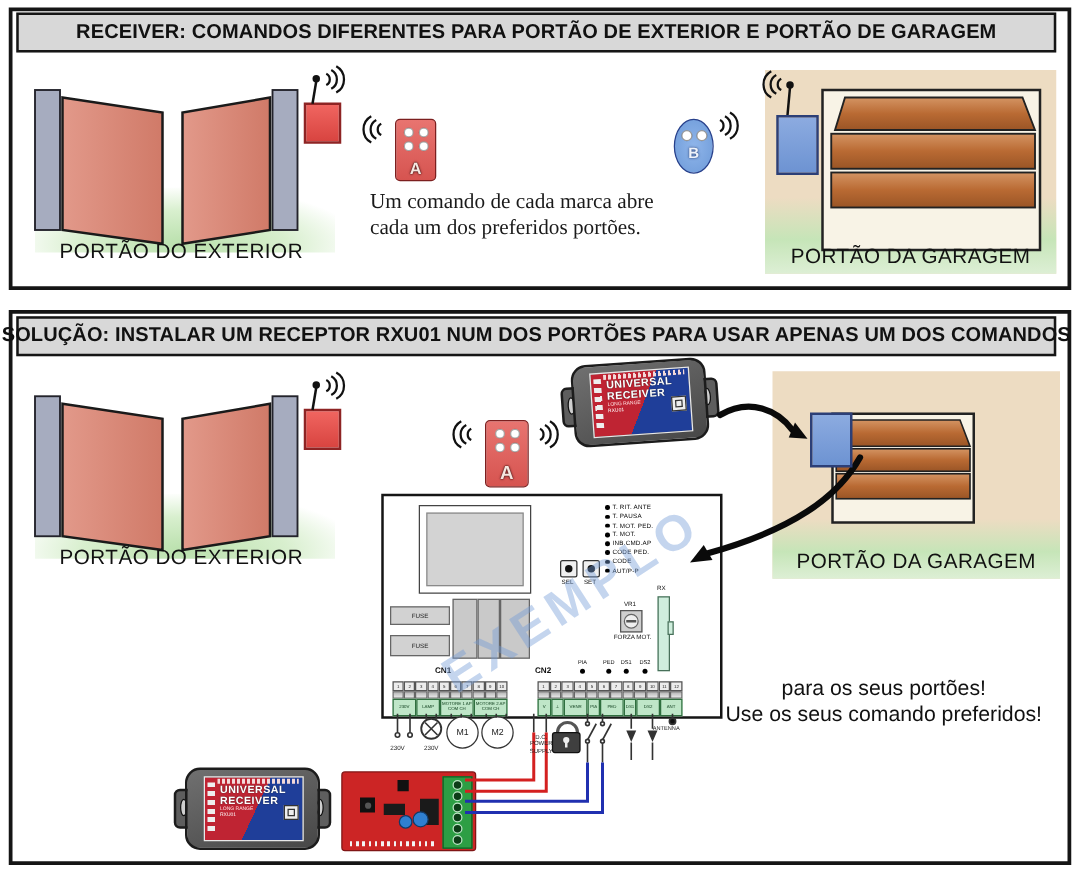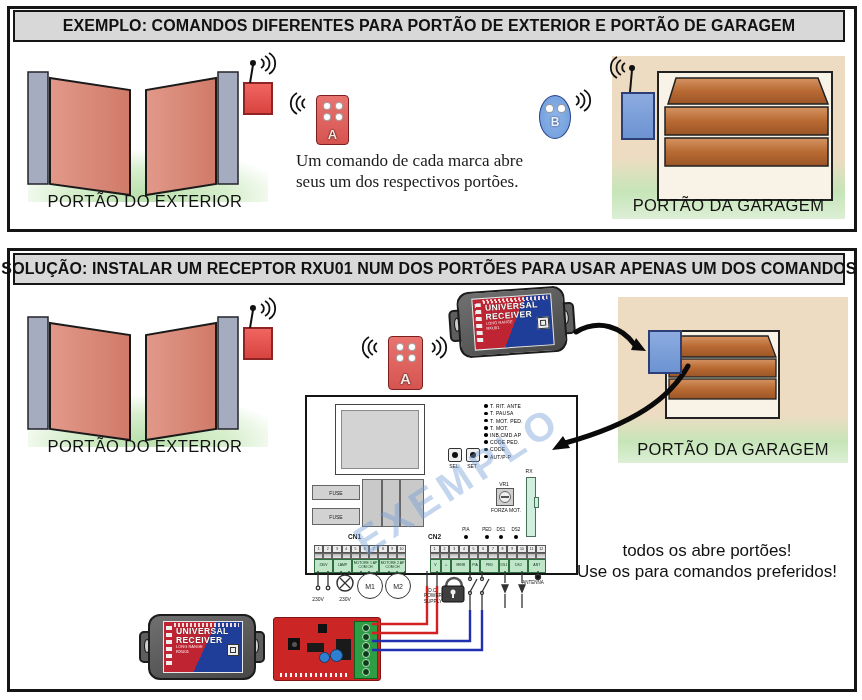--- a/index.html
+++ b/index.html
@@ -95,40 +95,40 @@
              color:rgba(115,155,215,0.42);transform:rotate(-33deg);letter-spacing:6px;z-index:9;pointer-events:none;}
   svg.overlay{position:absolute;left:0;top:0;z-index:5;pointer-events:none;}
 </style>
 </head>
 <body>
 
 <div class="page">
 
   <div class="panel" id="panel1" style="top:6px;height:220px;"></div>
   <div class="panel" id="panel2" style="top:248px;height:438px;"></div>
-  <div class="titlebar" style="left:13px;top:10px;width:828px;height:28px;">EXEMPLO: COMANDOS DIFERENTES PARA PORTÃO DE EXTERIOR E PORTÃO DE GARAGEM</div>
+  <div class="titlebar" style="left:13px;top:10px;width:828px;height:28px;">RECEIVER: COMANDOS DIFERENTES PARA PORTÃO DE EXTERIOR E PORTÃO DE GARAGEM</div>
   <div class="titlebar" style="left:13px;top:253px;width:828px;height:28px;">SOLUÇÃO: INSTALAR UM RECEPTOR RXU01 NUM DOS PORTÕES PARA USAR APENAS UM DOS COMANDOS</div>
 
   <div class="grass-ell" style="left:28px;top:150px;width:240px;height:52px;"></div>
   <div class="scene-label" style="left:30px;top:192px;width:230px;">PORTÃO DO EXTERIOR</div>
   <div class="redbox" style="left:243px;top:82px;"></div>
 
   <div class="remote" style="left:316px;top:95px;width:31px;height:48px;">
     <div class="dots">
       <span class="dot"></span>
         <span class="dot"></span>
       <span class="dot"></span>
         <span class="dot"></span>
     </div>
     <div class="letter">A</div>
   </div>
 
   <div class="caption" style="left:296px;top:150px;font-family:Liberation Serif, serif;">
     <div>Um comando de cada marca abre</div>
-    <div>seus um dos respectivos portões.</div>
+    <div>cada um dos preferidos portões.</div>
   </div>
 
   <div class="remoteB" style="left:539px;top:95px;width:30px;height:42px;">
     <div class="dots">
       <span class="dot"></span>
         <span class="dot"></span>
     </div>
     <div class="letter">B</div>
   </div>
 
@@ -170,22 +170,22 @@
       </div>
     </div>
   </div>
 
   <div class="tanbg" style="left:618px;top:297px;width:230px;height:166px;"></div>
   <div class="grass-lin" style="left:618px;top:415px;width:230px;height:48px;"></div>
   <div class="bluebox" style="left:648px;top:330px;width:30px;height:40px;"></div>
   <div class="scene-label" style="left:618px;top:440px;width:230px;">PORTÃO DA GARAGEM</div>
 
   <div class="benefit" style="left:558px;top:540px;width:298px;">
-    <div>todos os abre portões!</div>
-    <div>Use os para comandos preferidos!</div>
+    <div>para os seus portões!</div>
+    <div>Use os seus comando preferidos!</div>
   </div>
 
   <div class="board">
     <div class="bigsq">
         <div class="inner"></div>
       </div>
     <div class="led-list">
         <div class="led-row">
           <span class="led-dot"></span>
           <span class="led-label">T. RIT. ANTE</span>

